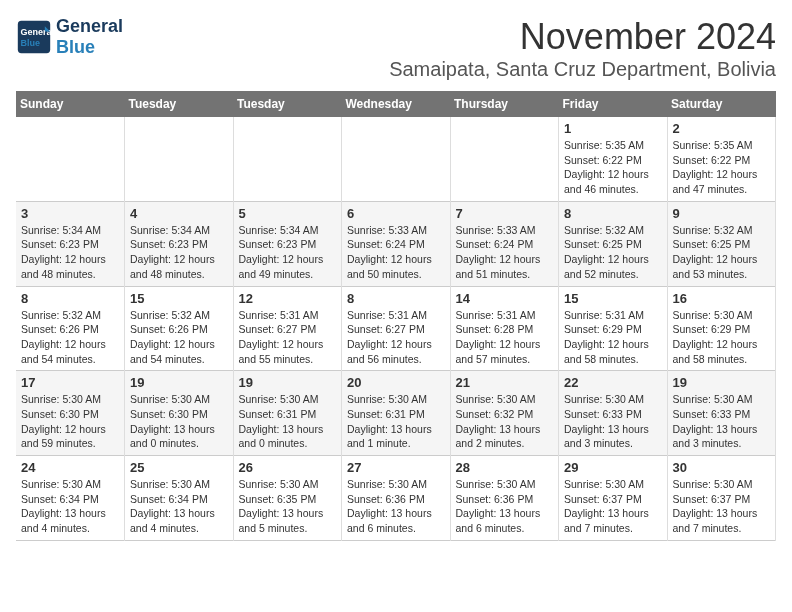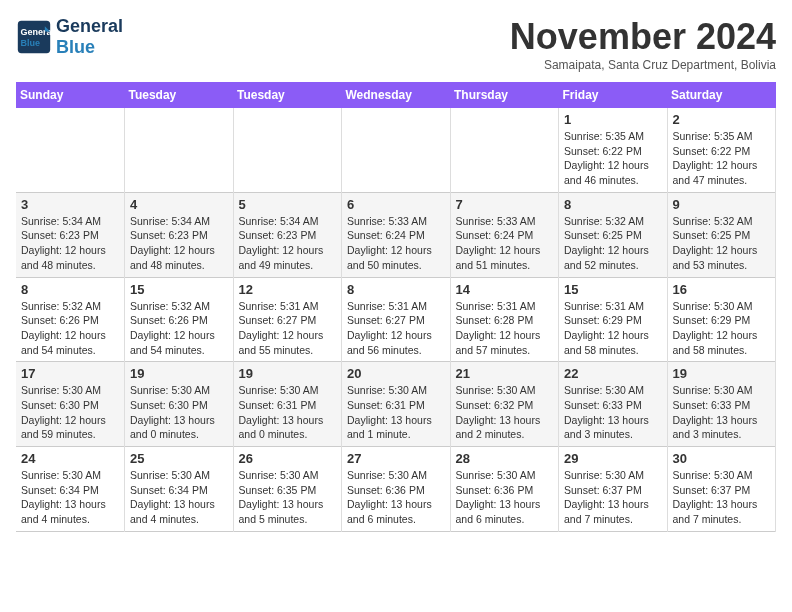--- a/index.html
+++ b/index.html
@@ -23,34 +23,34 @@
     .logo-icon {
       width: 36px;
       height: 36px;
       margin-right: 4px;
     }
     .title-area {
       text-align: right;
     }
     .month-title {
       font-size: 36px;
-      font-weight: bold;
+      font-weight: normal;
       color: #333;
     }
     .subtitle {
-      font-size: 12px;
+      font-size: 20px;
       color: #555;
     }
     table {
       width: 100%;
       border-collapse: collapse;
       font-size: 11px;
     }
     thead th {
-      background: #8b5cf6;
+      background: #737373;
       color: #fff;
       padding: 6px 4px;
       text-align: left;
       font-size: 12px;
       font-weight: bold;
     }
     tbody tr {
       border-bottom: 1px solid #ccc;
     }
     tbody td {

